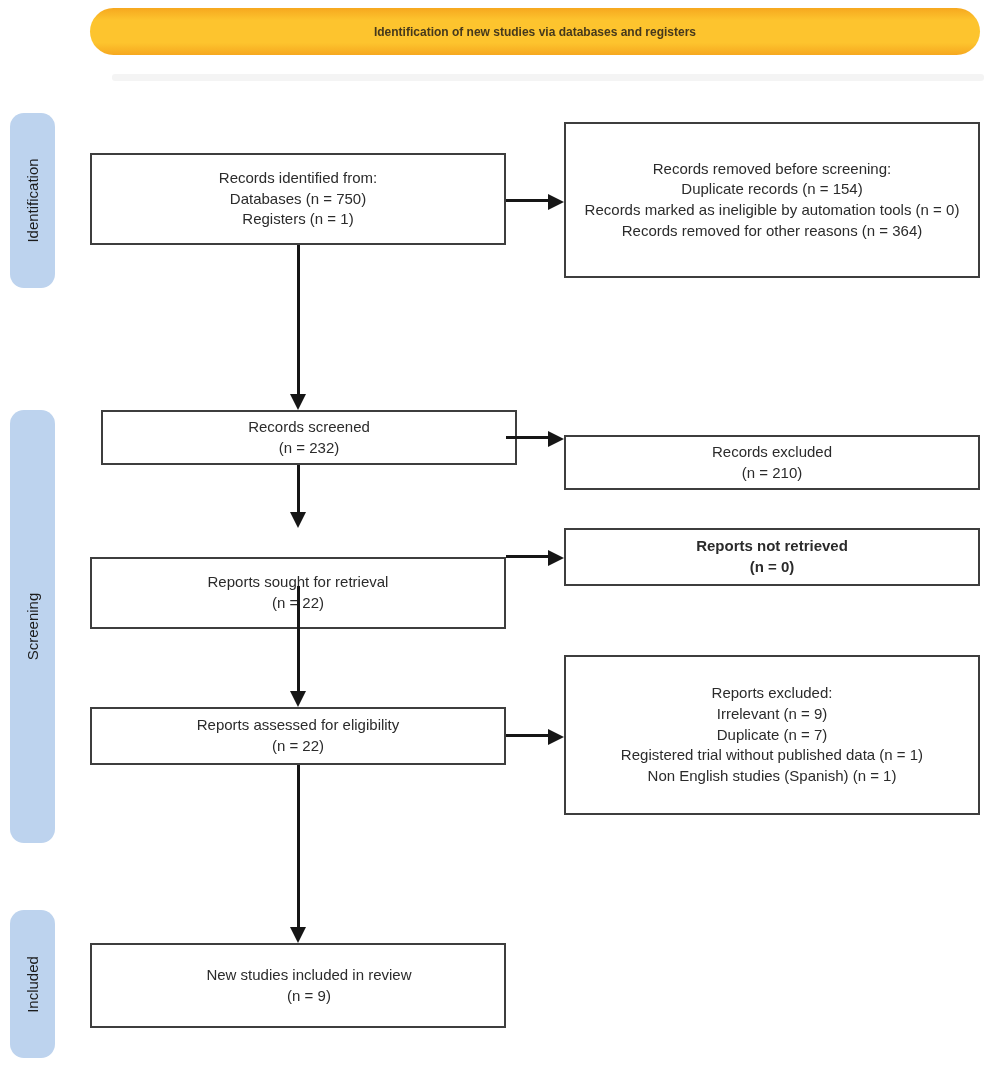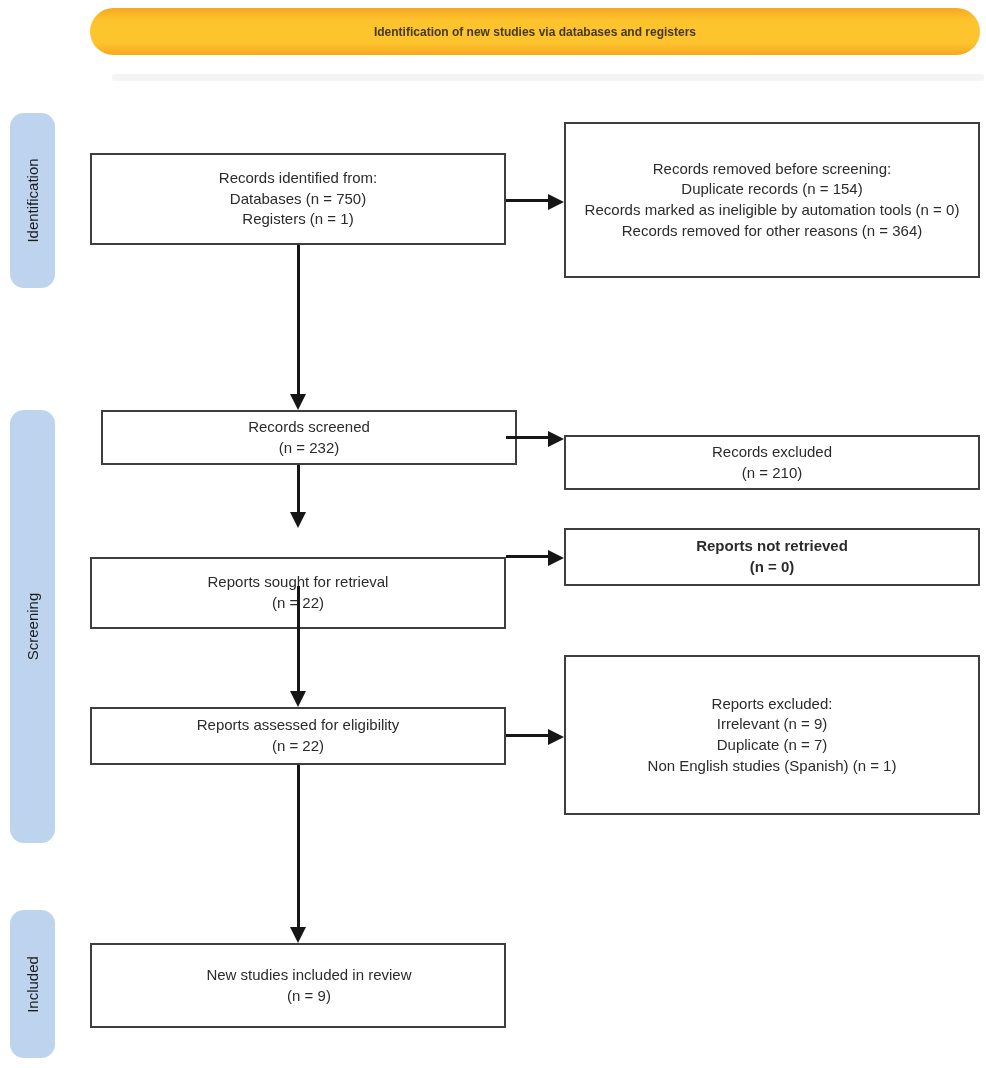--- a/index.html
+++ b/index.html
@@ -130,20 +130,21 @@
 
   <div class="box col-right box-not-retrieved">
     <div>Reports not retrieved</div>
     <div>(n = 0)</div>
   </div>
 
   <div class="box col-right box-rep-excluded">
     <div>Reports excluded:</div>
     <div>Irrelevant (n = 9)</div>
     <div>Duplicate (n = 7)</div>
+    <div>Registered trial without published data (n = 1)</div>
     <div>Non English studies (Spanish) (n = 1)</div>
   </div>
 
   <div class="shaft-v" style="left:297px;top:245px;height:151px;"></div>
   <div class="head-down" style="left:290px;top:394px;"></div>
 
   <div class="shaft-v" style="left:297px;top:465px;height:49px;"></div>
   <div class="head-down" style="left:290px;top:512px;"></div>
 
   <div class="shaft-v" style="left:297px;top:586px;height:107px;"></div>

